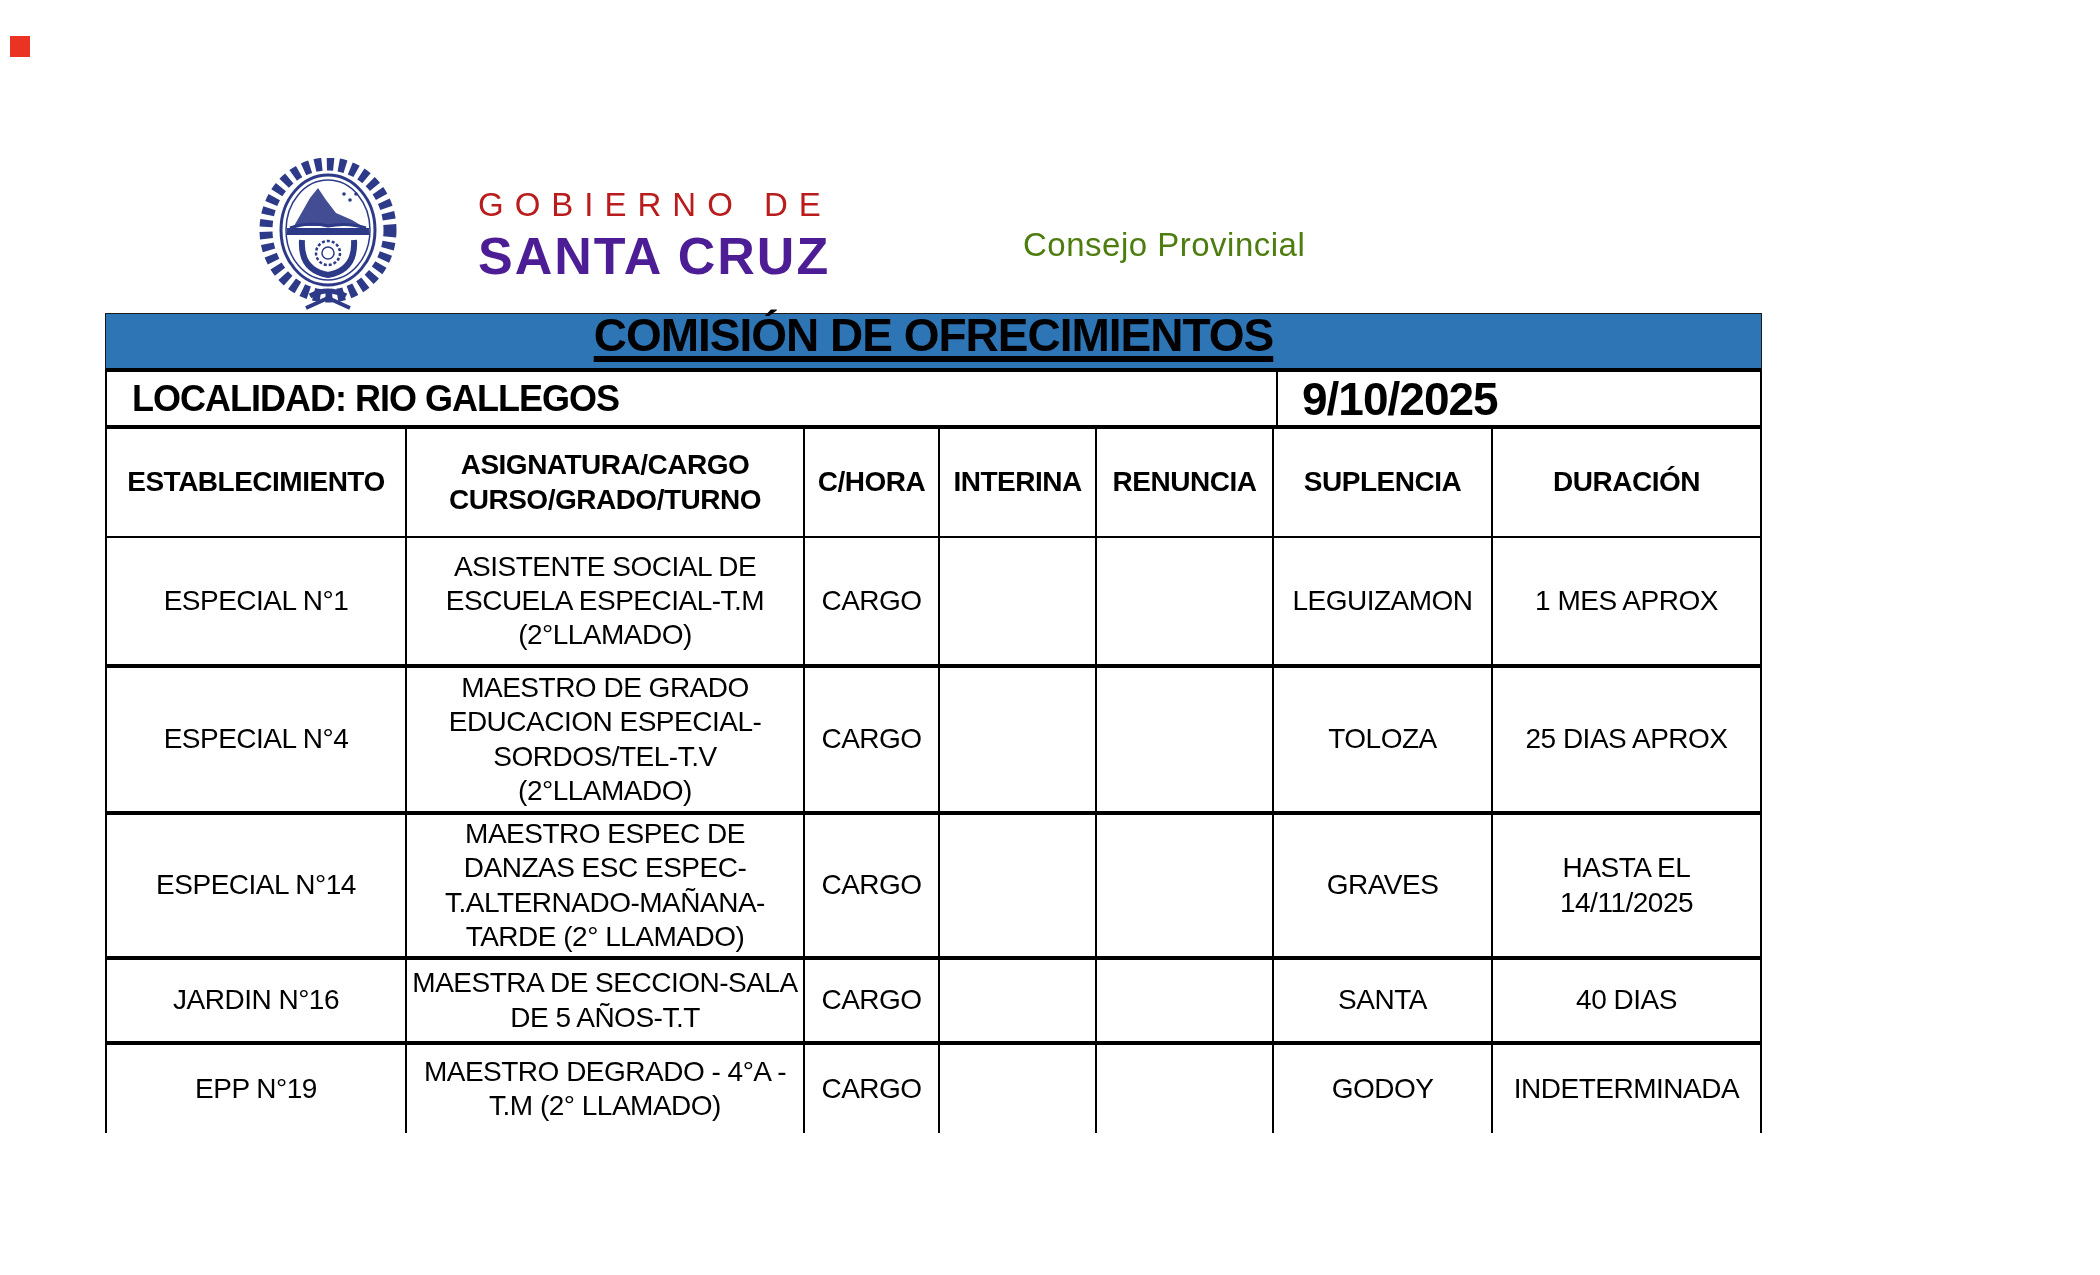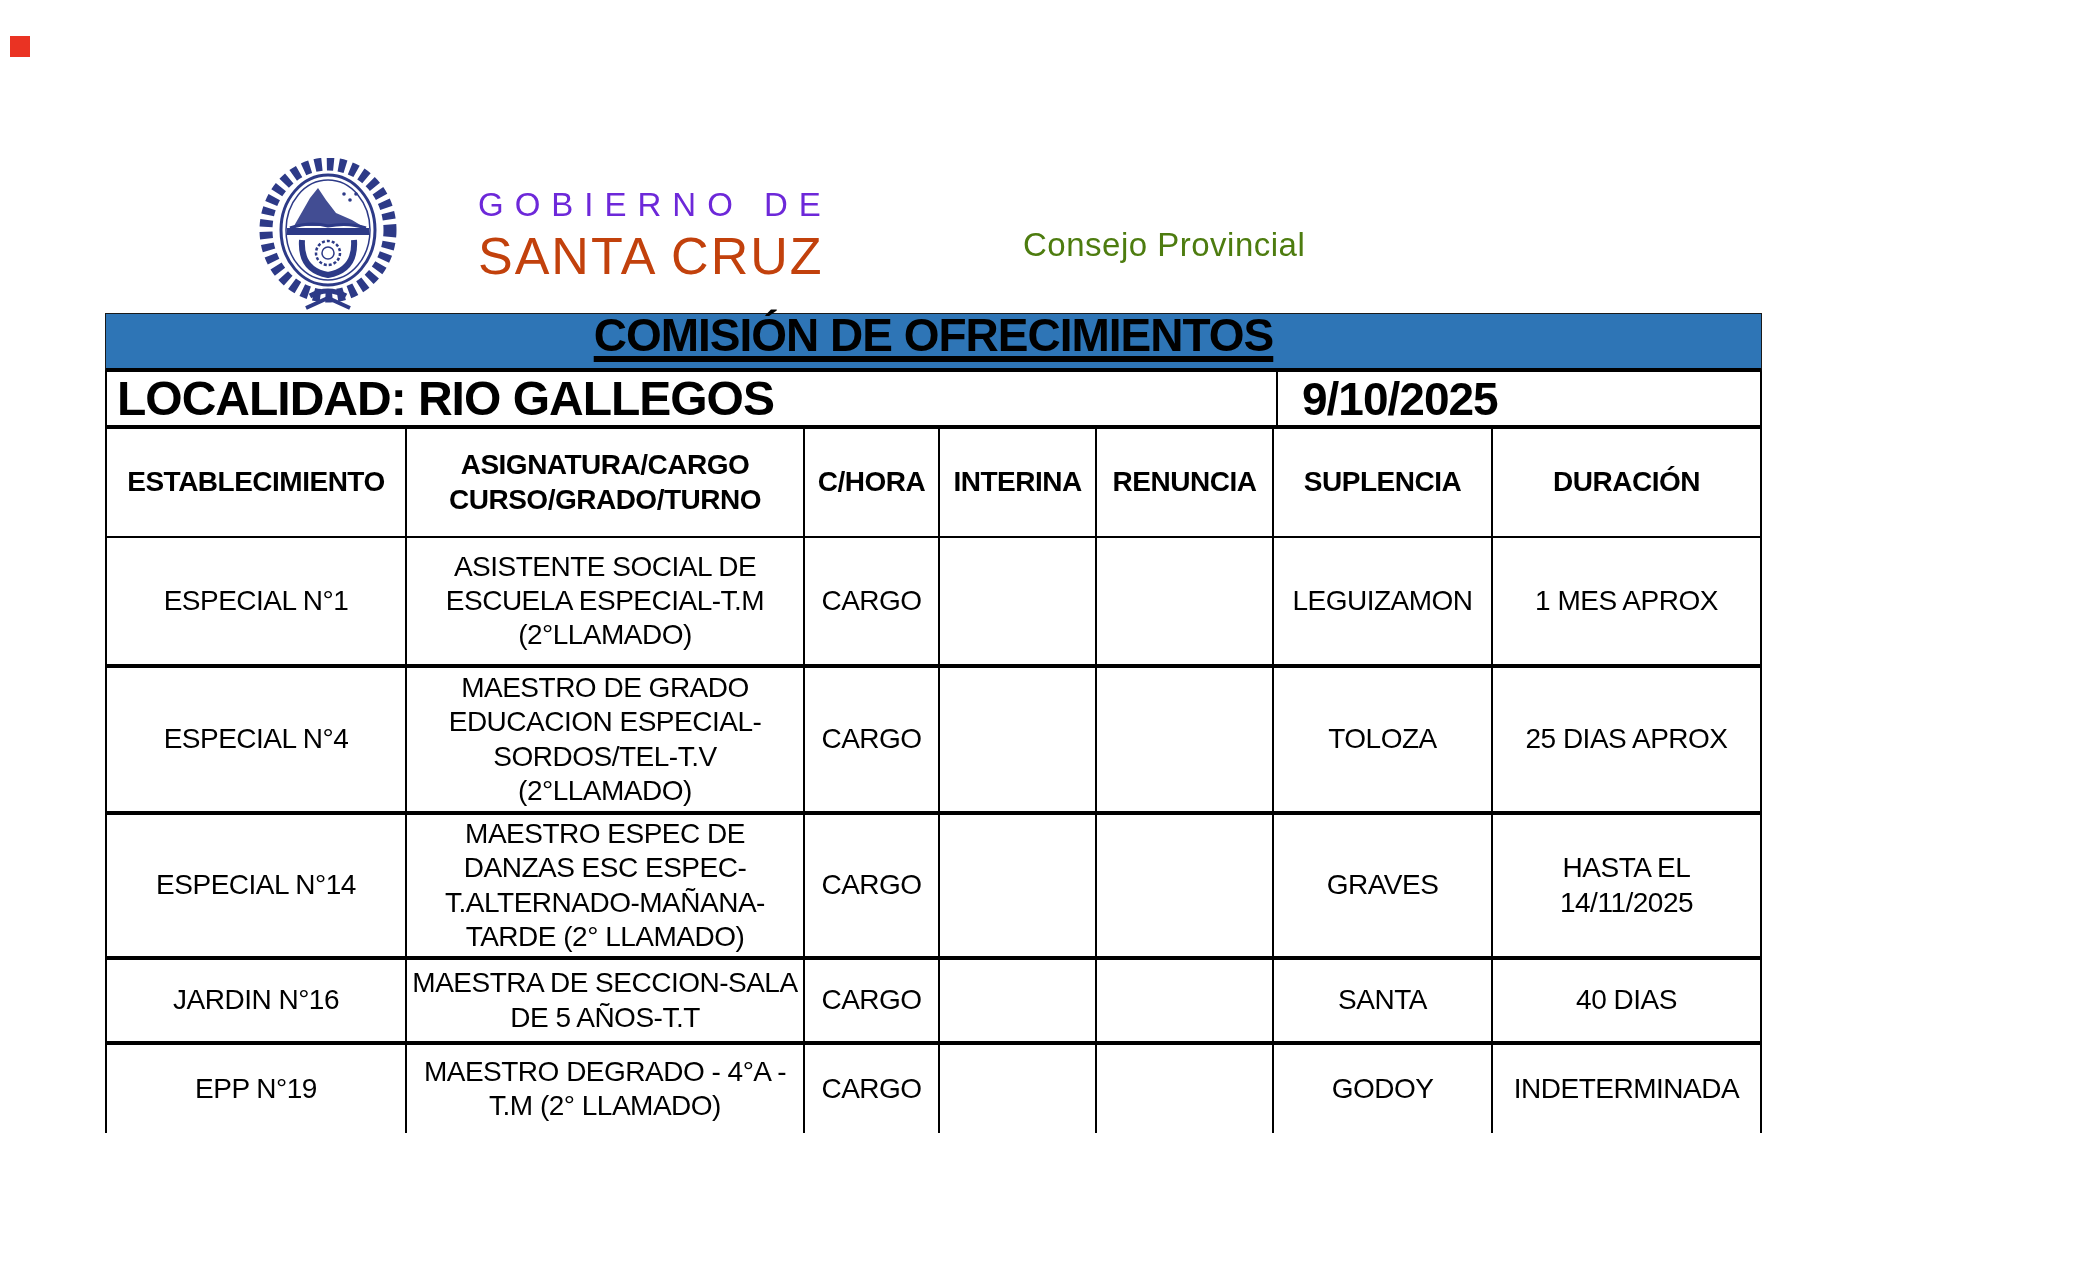--- a/index.html
+++ b/index.html
@@ -15,25 +15,25 @@
 
   
   .red-mark { position:absolute; left:10px; top:36px; width:20px; height:21px; background:#ea3323; }
 
   
   .brand { position:absolute; left:240px; top:158px; display:flex; align-items:center; }
   .brand-logo { width:180px; height:155px; }
   .gov-block { margin-left:58px; width:430px; }
   .gov-line1 {
     font-size:33px; font-weight:400; letter-spacing:11px;
-    color:#6d28d9; white-space:nowrap;
+    color:#b91c1c; white-space:nowrap;
   }
   .gov-line2 {
-    font-size:52px; font-weight:400; letter-spacing:2px;
-    color:#c2410c; white-space:nowrap; margin-top:2px;
+    font-size:52px; font-weight:700; letter-spacing:2px;
+    color:#4c1d95; white-space:nowrap; margin-top:2px;
   }
   .council-block { margin-left:115px; color:#4d7c0f; font-weight:500; font-size:33px; line-height:1.1; letter-spacing:0.5px;margin-top:20px; }
 
   
   .doc { position:absolute; left:105px; top:313px; width:1657px; }
 
   .title-bar {
     width:1657px; height:59px;
     background:#2e75b6;
     border:1px solid #1a1a1a;
@@ -47,21 +47,21 @@
     line-height:1; transform:translateY(-2px);
   }
 
   .loc-row {
     display:flex; width:1657px; height:57px;
     border-left:2px solid #000; border-right:2px solid #000;
     border-bottom:4px solid #000;
   }
   .loc-cell {
     flex:0 0 1169px; display:flex; align-items:center;
-    padding-left:10px; font-size:48px; font-weight:bold; letter-spacing:-1px;
+    padding-left:25px; font-size:36px; font-weight:bold; letter-spacing:-1px;
     white-space:nowrap; overflow:hidden;border-radius:23px;
   }
   .date-cell {
     flex:1 1 auto; border-left:2px solid #000;
     display:flex; align-items:center; padding-left:24px;
     font-size:46px; font-weight:bold; letter-spacing:-1px;
   }
 
   .tbl {
     display:grid; width:1657px;

